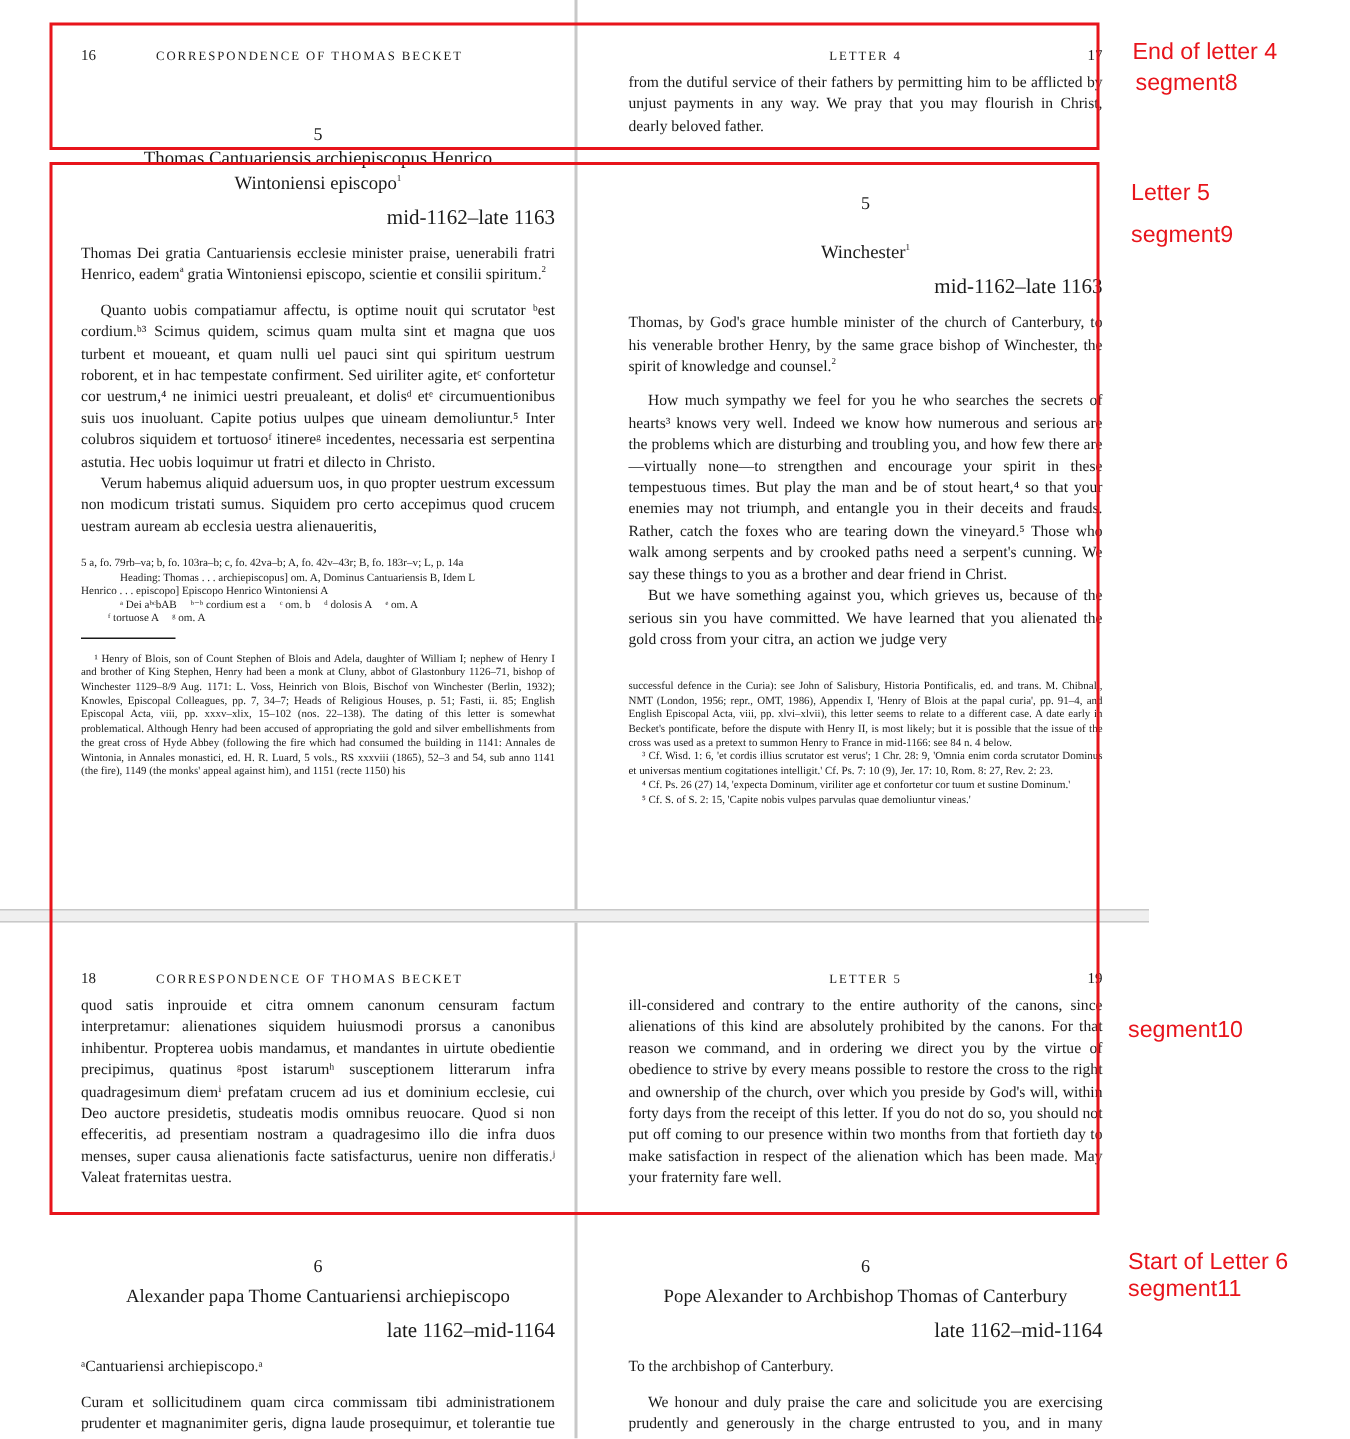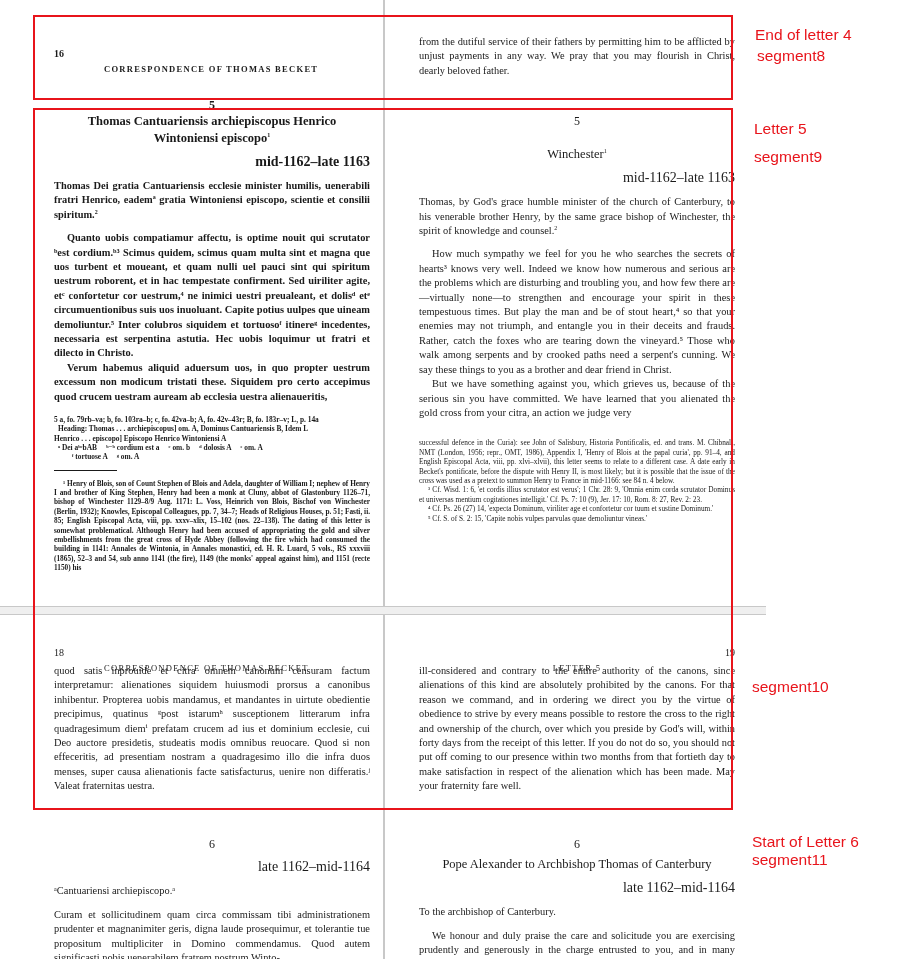--- a/index.html
+++ b/index.html
@@ -6,78 +6,82 @@
   body { width:900px; height:959px; position:relative; background:#ffffff; overflow:hidden;
          font-family:"Liberation Serif", "DejaVu Serif", serif; color:#1a1a1a; }
   .vdiv { position:absolute; left:383px; width:2px; background:#c8c8c8; }
   .rowgap { position:absolute; left:0; width:766px; height:7px; top:606px; background:#efefef;
             border-top:1px solid #c8c8c8; border-bottom:1px solid #c8c8c8; }
   .pg { position:absolute; width:316px; }
   .pg.left { left:54px; }
   .pg.right { left:419px; }
   .runhead { position:relative; height:14px; font-size:8.5px; letter-spacing:1.3px; }
   .runhead .num { position:absolute; top:0; font-size:10px; letter-spacing:0; }
-  .runhead .title { position:absolute; top:0;margin-top:16px; }
+  .runhead .title { position:absolute; top:0; }
   .left .runhead .num { left:0; }
   .left .runhead .title { left:50px; }
   .right .runhead .num { right:0; }
   .right .runhead .title { left:0; right:0; text-align:center; }
   p { margin:0; font-size:10.4px; line-height:14.4px; text-align:justify; }
   p.ind { text-indent:13px; }
   .lnum { text-align:center; font-size:12px; line-height:16px; }
   .ltitle { text-align:center; font-size:12.5px; line-height:17px; }
   .ldate { text-align:right; font-size:14px; line-height:14px; margin-top:8px; }
   sup { font-size:6px; line-height:0; }
   .app { font-size:7.4px; line-height:9.3px; text-align:justify; }
-  .app.ind { padding-left:4px; }
+  .app.ind { padding-left:4px;margin-left:22px; }
   .fn { font-size:7.3px; line-height:9.4px; text-align:justify; }
   .fn.ind { text-indent:9px; }
   .fnrule { width:63px; height:1px; background:#1a1a1a; margin:8px 0 8px 0; }
   .redbox { position:absolute; border:2px solid #e8141b; box-sizing:border-box; }
   .annot { position:absolute; color:#e8141b; font-family:"Liberation Sans", "DejaVu Sans", sans-serif;
            font-size:15.5px; line-height:18px; }
 </style>
 </head>
 <body>
 
 <div class="vdiv" style="top:0;height:606px;"></div>
 <div class="rowgap"></div>
 <div class="vdiv" style="top:615px;height:344px;"></div>
 
-<div class="pg left" style="top:48px;font-weight:bold;">
+<div class="pg left" style="top:32px;">
   <div class="runhead">
     <span class="num">16</span>
     <span class="title">CORRESPONDENCE OF THOMAS BECKET</span>
   </div>
 
   <div style="margin-top:35px;">
     <div class="lnum">5</div>
     <div class="ltitle">
       <span>Thomas Cantuariensis archiepiscopus Henrico</span><br>
       <span>Wintoniensi episcopo</span><sup>1</sup>
     </div>
     <div class="ldate">mid-1162–late 1163</div>
   </div>
 
-  <p style="margin-top:10px;"><span>Thomas Dei gratia Cantuariensis ecclesie minister humilis, uenerabili fratri Henrico, eadem</span><sup>a</sup><span> gratia Wintoniensi episcopo, scientie et consilii spiritum.</span><sup>2</sup></p>
+  <p style="margin-top:10px;"><span>Thomas Dei gratia Cantuariensis ecclesie minister praise, uenerabili fratri Henrico, eadem</span><sup>a</sup><span> gratia Wintoniensi episcopo, scientie et consilii spiritum.</span><sup>2</sup></p>
   <p class="ind" style="margin-top:9px;">Quanto uobis compatiamur affectu, is optime nouit qui scrutator ᵇest cordium.ᵇ³ Scimus quidem, scimus quam multa sint et magna que uos turbent et moueant, et quam nulli uel pauci sint qui spiritum uestrum roborent, et in hac tempestate confirment. Sed uiriliter agite, etᶜ confortetur cor uestrum,⁴ ne inimici uestri preualeant, et dolisᵈ etᵉ circumuentionibus suis uos inuoluant. Capite potius uulpes que uineam demoliuntur.⁵ Inter colubros siquidem et tortuosoᶠ itinereᵍ incedentes, necessaria est serpentina astutia. Hec uobis loquimur ut fratri et dilecto in Christo.</p>
-  <p class="ind">Verum habemus aliquid aduersum uos, in quo propter uestrum excessum non modicum tristati these. Siquidem pro certo accepimus quod crucem uestram auream ab ecclesia uestra alienaueritis,</p>
+  <p class="ind">Verum habemus aliquid aduersum uos, in quo propter uestrum excessum non modicum tristati sumus. Siquidem pro certo accepimus quod crucem uestram auream ab ecclesia uestra alienaueritis,</p>
 
   <div style="margin-top:11px;">
     <div class="app">5 a, fo. 79rb–va; b, fo. 103ra–b; c, fo. 42va–b; A, fo. 42v–43r; B, fo. 183r–v; L, p. 14a</div>
     <div class="app ind">Heading: Thomas . . . archiepiscopus] om. A, Dominus Cantuariensis B, Idem L</div>
     <div class="app">Henrico . . . episcopo] Episcopo Henrico Wintoniensi A</div>
     <div class="app ind" style="white-space:pre;">ᵃ Dei aᵇᶜbAB     ᵇ⁻ᵇ cordium est a     ᶜ om. b     ᵈ dolosis A     ᵉ om. A</div>
     <div class="app" style="white-space:pre;padding-left:18px;">ᶠ tortuose A     ᵍ om. A</div>
   </div>
   <div class="fnrule"></div>
   <div class="fn ind">¹ Henry of Blois, son of Count Stephen of Blois and Adela, daughter of William I; nephew of Henry I and brother of King Stephen, Henry had been a monk at Cluny, abbot of Glastonbury 1126–71, bishop of Winchester 1129–8/9 Aug. 1171: L. Voss, Heinrich von Blois, Bischof von Winchester (Berlin, 1932); Knowles, Episcopal Colleagues, pp. 7, 34–7; Heads of Religious Houses, p. 51; Fasti, ii. 85; English Episcopal Acta, viii, pp. xxxv–xlix, 15–102 (nos. 22–138). The dating of this letter is somewhat problematical. Although Henry had been accused of appropriating the gold and silver embellishments from the great cross of Hyde Abbey (following the fire which had consumed the building in 1141: Annales de Wintonia, in Annales monastici, ed. H. R. Luard, 5 vols., RS xxxviii (1865), 52–3 and 54, sub anno 1141 (the fire), 1149 (the monks' appeal against him), and 1151 (recte 1150) his</div>
 </div>
 
 <div class="pg right" style="top:32px;">
+  <div class="runhead">
+    <span class="title">LETTER 4</span>
+    <span class="num">17</span>
+  </div>
   <p style="margin-top:3px;">from the dutiful service of their fathers by permitting him to be afflicted by unjust payments in any way. We pray that you may flourish in Christ, dearly beloved father.</p>
 
   <div style="margin-top:35px;">
     <div class="lnum">5</div>
     <div class="ltitle">
       <br>
       <span>Winchester</span><sup>1</sup>
     </div>
     <div class="ldate">mid-1162–late 1163</div>
   </div>
@@ -94,20 +98,21 @@
 
 <div class="pg left" style="top:647px;">
   <div class="runhead">
     <span class="num">18</span>
     <span class="title">CORRESPONDENCE OF THOMAS BECKET</span>
   </div>
   <p style="margin-top:3px;">quod satis inprouide et citra omnem canonum censuram factum interpretamur: alienationes siquidem huiusmodi prorsus a canonibus inhibentur. Propterea uobis mandamus, et mandantes in uirtute obedientie precipimus, quatinus ᵍpost istarumʰ susceptionem litterarum infra quadragesimum diemⁱ prefatam crucem ad ius et dominium ecclesie, cui Deo auctore presidetis, studeatis modis omnibus reuocare. Quod si non effeceritis, ad presentiam nostram a quadragesimo illo die infra duos menses, super causa alienationis facte satisfacturus, uenire non differatis.ʲ Valeat fraternitas uestra.</p>
 
   <div style="margin-top:42px;">
     <div class="lnum">6</div>
+    <div class="ltitle" style="margin-top:4px;">Alexander papa Thome Cantuariensi archiepiscopo</div>
     <div class="ldate">late 1162–mid-1164</div>
   </div>
   <p style="margin-top:10px;font-family:Liberation Serif, serif;">ᵃCantuariensi archiepiscopo.ᵃ</p>
   <p style="margin-top:10px;">Curam et sollicitudinem quam circa commissam tibi administrationem prudenter et magnanimiter geris, digna laude prosequimur, et tolerantie tue propositum multipliciter in Domino commendamus. Quod autem significasti nobis uenerabilem fratrem nostrum Winto-</p>
 </div>
 
 <div class="pg right" style="top:647px;">
   <div class="runhead">
     <span class="title">LETTER 5</span>
     <span class="num">19</span>

